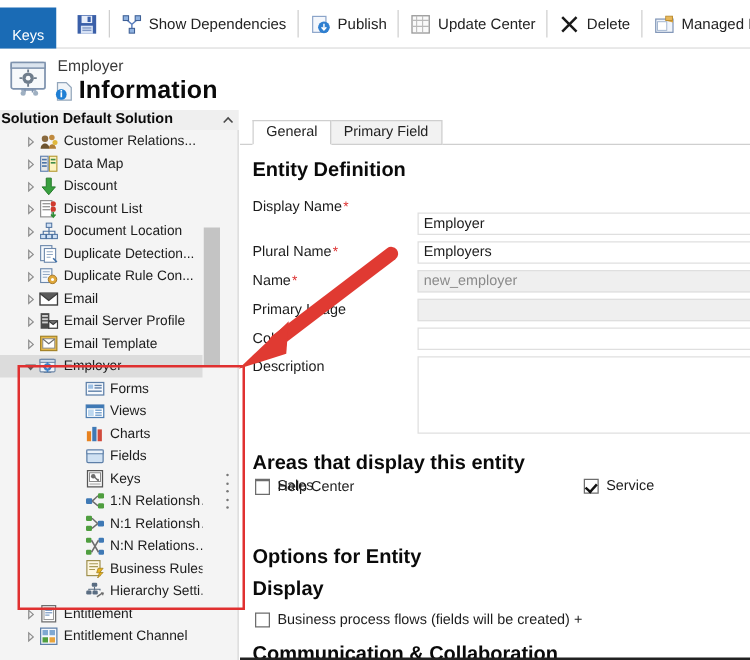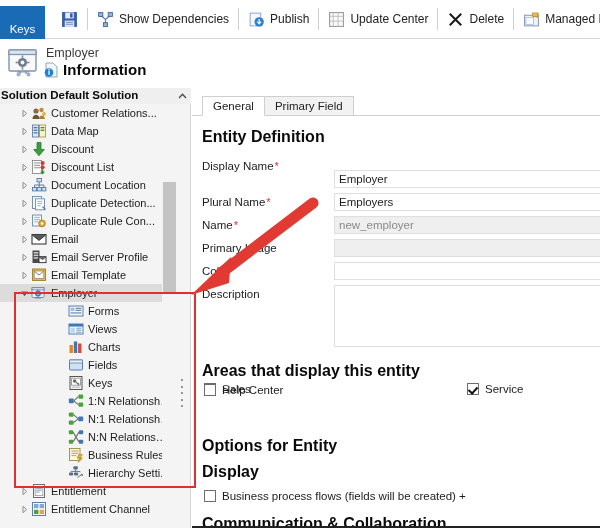--- a/index.html
+++ b/index.html
@@ -45,21 +45,21 @@
 
   
   #titlebar {
     position:absolute; left:0; top:39px; width:600px; height:49px;
     background:#ffffff;
   }
   #entity-big-icon { position:absolute; left:8px; top:9px; width:31px; height:29px; }
   #entity-sub { position:absolute; left:46px; top:7px; font-size:12.5px; color:#3a3a3a; }
   #info-row { position:absolute; left:44px; top:22px; display:flex; align-items:center; gap:4px; }
   #info-icon { width:15px; height:16px; display:block; }
-  #info-title { font-size:15px; font-weight:bold; color:#0a0a0a; letter-spacing:0.1px; }
+  #info-title { font-size:20px; font-weight:bold; color:#0a0a0a; letter-spacing:0.1px; }
 
   
   #solution-bar {
     position:absolute; left:0; top:88px; width:191px; height:16px;
     background:#efefef;
     font-weight:bold; font-size:11.5px;
     color:#0a0a0a;
     padding-left:1px;
     line-height:15px;
     white-space:nowrap;

